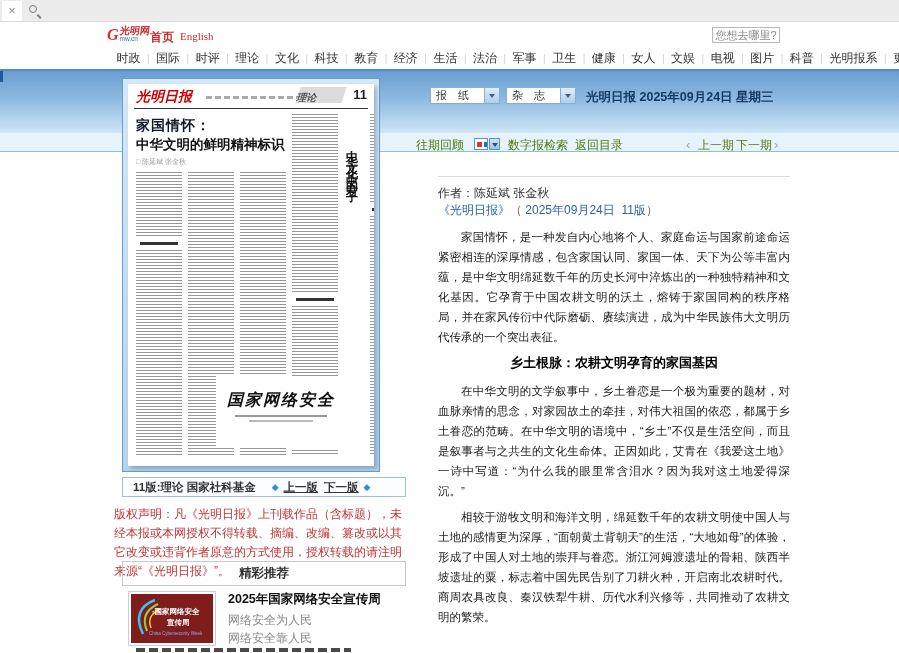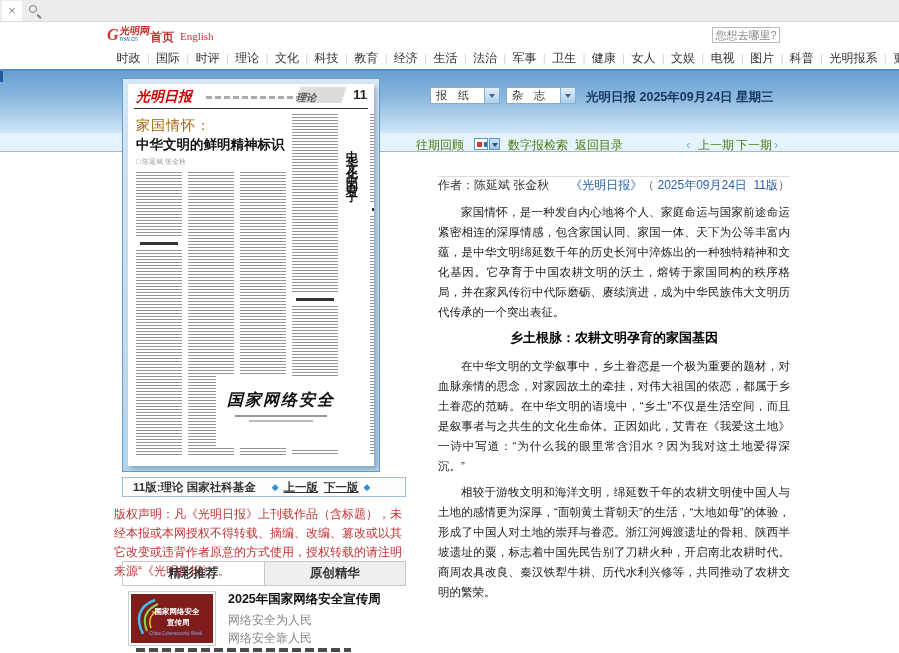--- a/index.html
+++ b/index.html
@@ -49,21 +49,21 @@
   .arrow-glyph { color:#79aed6; font-size:13px; }
   
   .thumb-box { position:absolute; left:122px; top:78px; width:258px; height:394px; border:1px solid #679ccb; background:linear-gradient(#d5e8f6,#b3d4ec); padding:5px; cursor:pointer; }
   .paper { position:relative; width:100%; height:100%; background:#fff; box-shadow:3px 3px 4px rgba(60,90,120,.35); overflow:hidden; }
   .mast { position:absolute; left:8px; top:4px; color:#c00; font:bold italic 14px "Liberation Serif","DejaVu Serif",serif; }
   .mast-meta { position:absolute; left:78px; top:12px; width:110px; height:3px; background:repeating-linear-gradient(90deg,#aaa 0 6px,transparent 6px 9px); }
   .ptab { position:absolute; right:30px; top:3px; width:46px; height:16px; background:#dcdcdc; transform:skewX(-18deg); }
   .ptab-label { transform:skewX(18deg); font-size:10px; font-weight:bold; color:#555; text-align:center; line-height:16px; }
   .pnum { position:absolute; right:7px; top:3px; font-size:13px; font-weight:bold; color:#222; }
   .mast-rule { position:absolute; left:6px; right:6px; top:24px; border-top:1.5px solid #333; }
-  .h1a { position:absolute; left:8px; top:33px; font-size:14px; font-weight:normal; color:#a16207; letter-spacing:1px; }
+  .h1a { position:absolute; left:8px; top:33px; font-size:14px; font-weight:bold; color:#0f172a; letter-spacing:1px; }
   .h1b { position:absolute; left:8px; top:52px; font-size:13.5px; font-weight:bold; color:#111; }
   .tbyline { position:absolute; left:8px; top:73px; font-size:7px; color:#999; }
   .tc { position:absolute; background:repeating-linear-gradient(180deg,#969696 0 1px,transparent 1px 3px); }
   .tcg { position:absolute; background:#fff; }
   .tch { position:absolute; height:3px; background:#333; }
   .vtitle { position:absolute; left:215px; top:56px; writing-mode:vertical-rl; font-size:12px; font-weight:bold; color:#111; letter-spacing:6px; }
   .seal { position:absolute; left:88px; top:292px; width:130px; height:72px; background:#fff; text-align:center; }
   .seal-text { font:bold italic 16px "Liberation Serif","DejaVu Serif",serif; color:#111; letter-spacing:2px; margin-top:14px; }
   .seal-sub { width:92px; height:2px; background:#999; margin:4px auto 0; }
   .seal-sub2 { width:64px; height:2px; background:#bbb; margin:3px auto 0; }
@@ -86,21 +86,21 @@
   .cyber-t1 { position:absolute; left:21px; top:13px; font-size:7.5px; font-weight:bold; color:#fff; white-space:nowrap; }
   .cyber-t2 { position:absolute; left:36px; top:24px; font-size:7.5px; font-weight:bold; color:#fff; }
   .cyber-t3 { position:absolute; left:18px; top:37px; font-size:4.5px; color:#8fa7e8; white-space:nowrap; }
   .news-title { position:absolute; left:106px; top:3px; font-size:12.5px; font-weight:bold; color:#111; cursor:pointer; }
   .news-line { position:absolute; left:106px; font-size:12px; color:#888; }
   .clipped-item { position:absolute; left:14px; top:60px; width:215px; height:4px; background:repeating-linear-gradient(90deg,#4a4a4a 0 9px,transparent 9px 13px); }
   
   .article { position:absolute; left:438px; top:160px; width:352px; height:493px; overflow:hidden; }
   .a-title { margin-top:24px; text-align:center; font-size:18px; font-weight:bold; color:#000; letter-spacing:.5px; }
   .a-rule { margin-top:16px; border-top:1px solid #dcdcdc; }
-  .a-meta { display:flex; justify-content:space-between; font-size:12px; color:#333; }
+  .a-meta { margin-top:8px; display:flex; justify-content:space-between; font-size:12px; color:#333;flex-direction:column; }
   .a-src, .a-date, .a-page { color:#2b62a6; cursor:pointer; }
   .a-paren { color:#666; }
   .a-body { margin-top:8px; font-size:11.5px; line-height:20px; color:#1a1a1a; text-align:justify; }
   .a-body p { text-indent:2em; margin-bottom:6px; }
   .a-body h3 { text-align:center; font-size:13px; color:#000; margin:4px 0 8px; }
 </style>
 </head>
 <body>
 
 <div class="toolbar">
@@ -231,21 +231,20 @@
     <span class="pn-link">上一版</span>
     <span class="pn-link">下一版</span>
     <span class="pn-diamond">◆</span>
   </span>
 </div>
 
 <div class="copyright">版权声明：凡《光明日报》上刊载作品（含标题），未经本报或本网授权不得转载、摘编、改编、篡改或以其它改变或违背作者原意的方式使用，授权转载的请注明来源“《光明日报》”。</div>
 
 <div class="tabs">
   <div class="tab">精彩推荐</div>
-  <div class="tab inactive">原创精华</div>
 </div>
 
 <div class="news">
   <div class="news-imgbox">
     <div class="cyber">
       <svg width="30" height="49" style="position:absolute;left:0;top:0">
         <path d="M24 6 C8 12 4 24 12 40" stroke="#3fc1f0" stroke-width="2.5" fill="none"></path>
         <path d="M27 10 C14 16 11 25 16 37" stroke="#8ed14f" stroke-width="2" fill="none"></path>
         <path d="M29 15 C19 20 17 26 20 34" stroke="#f5d327" stroke-width="1.5" fill="none"></path>
       </svg>

